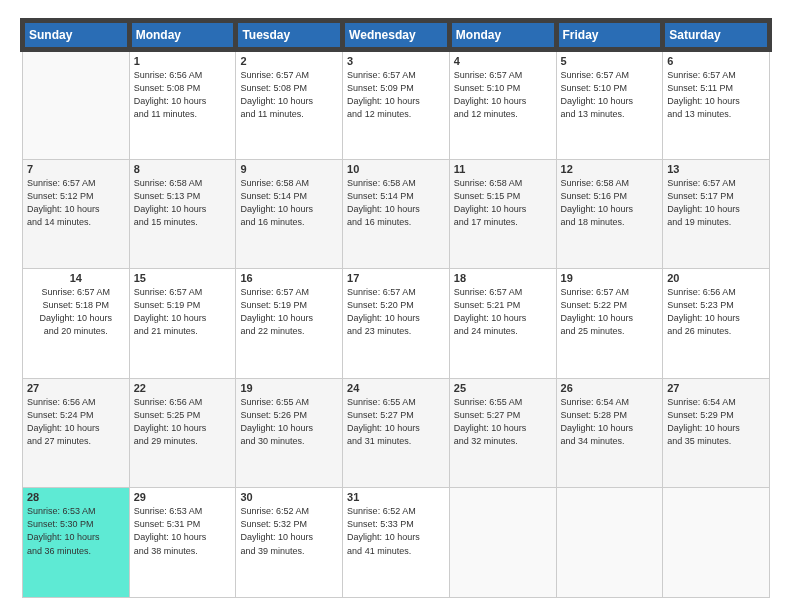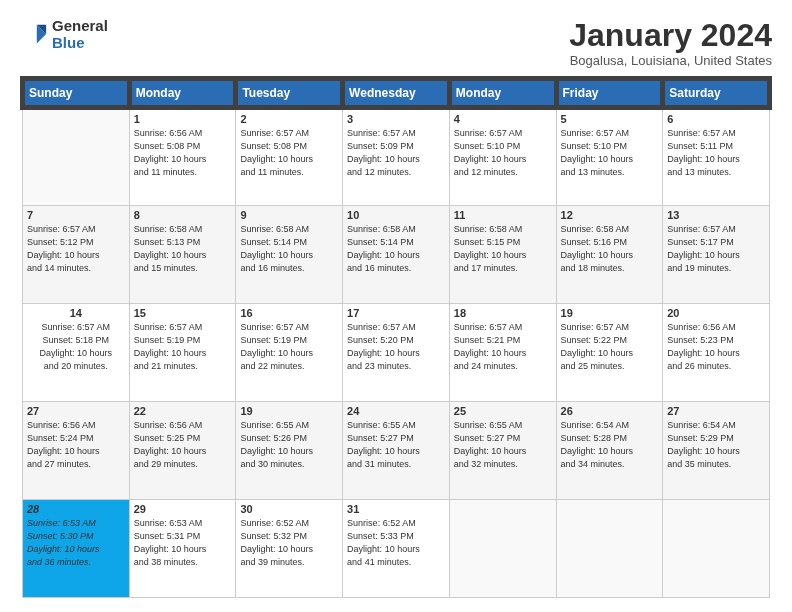--- a/index.html
+++ b/index.html
@@ -95,36 +95,20 @@
       color: #333;
     }
     .empty-cell {
       background: #f9f9f9;
     }
   </style>
 </head>
 <body>
 
 <div class="page">
-  <div class="header">
-    <div class="logo">
-      <svg class="logo-icon" viewBox="0 0 30 30">
-        <polygon points="18,4 28,14 18,24" fill="#2a6db5"></polygon>
-        <polygon points="18,4 28,4 28,14" fill="#1a4d8f"></polygon>
-      </svg>
-      <div class="logo-text">
-        <span class="logo-general">General</span>
-        <span class="logo-blue">Blue</span>
-      </div>
-    </div>
-    <div class="title-area">
-      <div class="month-title">January 2024</div>
-      <div class="location">Bogalusa, Louisiana, United States</div>
-    </div>
-  </div>
 
   <table class="calendar">
     <thead>
       <tr>
       <th>Sunday</th>
           <th>Monday</th>
           <th>Tuesday</th>
           <th>Wednesday</th>
           <th>Monday</th>
           <th>Friday</th>
@@ -324,21 +308,21 @@
           </td>
           <td style="background-color: rgb(245, 245, 245);">
             <span class="day-number">27</span>
             <div class="cell-info" style="white-space: pre-line;">Sunrise: 6:54 AM
 Sunset: 5:29 PM
 Daylight: 10 hours
 and 35 minutes.</div>
           </td>
         </tr>
         <tr>
-          <td style="background-color: #0ea5e9; font-style: italic;">
+          <td style="background-color: #5eead4;">
             <span class="day-number">28</span>
             <div class="cell-info" style="white-space: pre-line;">Sunrise: 6:53 AM
 Sunset: 5:30 PM
 Daylight: 10 hours
 and 36 minutes.</div>
           </td>
           <td style="background-color: rgb(255, 255, 255);">
             <span class="day-number">29</span>
             <div class="cell-info" style="white-space: pre-line;">Sunrise: 6:53 AM
 Sunset: 5:31 PM

